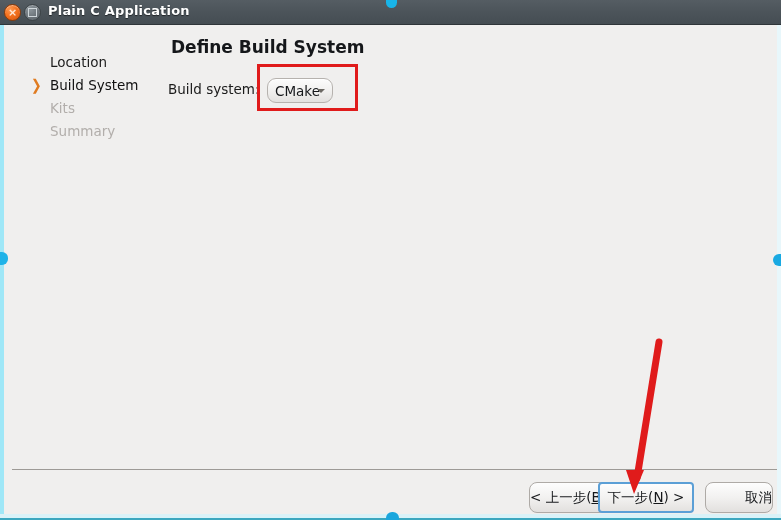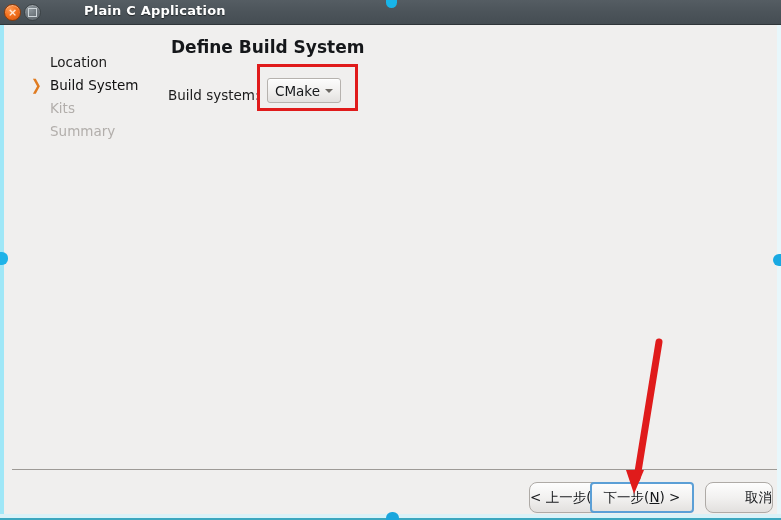--- a/index.html
+++ b/index.html
@@ -74,21 +74,20 @@
   #window-title {
     position: absolute;
     left: 48px;
     top: 3px;
     font-size: 13px;
     font-weight: bold;
     color: #ffffff;
     letter-spacing: .2px;
     text-shadow: 0 1px 1px rgba(0,0,0,.55);
     white-space: nowrap;
-    margin-left: 36px;
   }
 
   
   #body-area {
     position: absolute;
     left: 0; top: 25px;
     width: 781px;
     height: 495px;
     background: #f0efee;
     border-left: 4px solid #9fe7f7;
@@ -166,37 +165,37 @@
   }
   #field-row {
     position: absolute;
     left: 164px;
     top: 53px;
     height: 24px;
   }
   #field-label {
     position: absolute;
     left: 0;
-    top: 9px;
+    top: 3px;
     font-size: 13.5px;
     color: #1b1b1b;
     white-space: nowrap;
   }
 
   
   #build-combo {
     position: absolute;
     left: 99px;
     top: 0px;
-    width: 74px;
+    width: 66px;
     height: 25px;
     box-sizing: border-box;
     background: linear-gradient(to bottom, #fcfcfc 0%, #f1f0ef 52%, #e3e1df 100%);
     border: 1px solid #b6b2ae;
-    border-radius: 3px;
+    border-radius: 9px;
     box-shadow: inset 0 1px 0 #ffffff;
     cursor: default;
   }
   #build-combo-value {
     position: absolute;
     left: 7px;
     top: 4px;
     font-size: 13.5px;
     color: #15171a;
     white-space: nowrap;
@@ -259,21 +258,21 @@
     font-size: 13.5px;
     color: #15171a;
     text-align: center;
     line-height: 29px;
     white-space: nowrap;
     cursor: default;
     font-family: "DejaVu Sans", "Liberation Sans", sans-serif;
   }
   #btn-back   { right: 166px; width: 78px; }
   #btn-next   {
-    right: 79px; width: 104px;
+    right: 79px; width: 96px;
     border: 2px solid #5b9fd6;
     border-radius: 4px;
     line-height: 27px;
     background: linear-gradient(to bottom, #fdfdfd 0%, #f3f2f1 50%, #e4e2e0 100%);
   }
   #btn-cancel { right: 0px;  width: 68px; text-align: right; }
   .mnem { text-decoration: underline; }
 </style>
 </head>
 <body>

